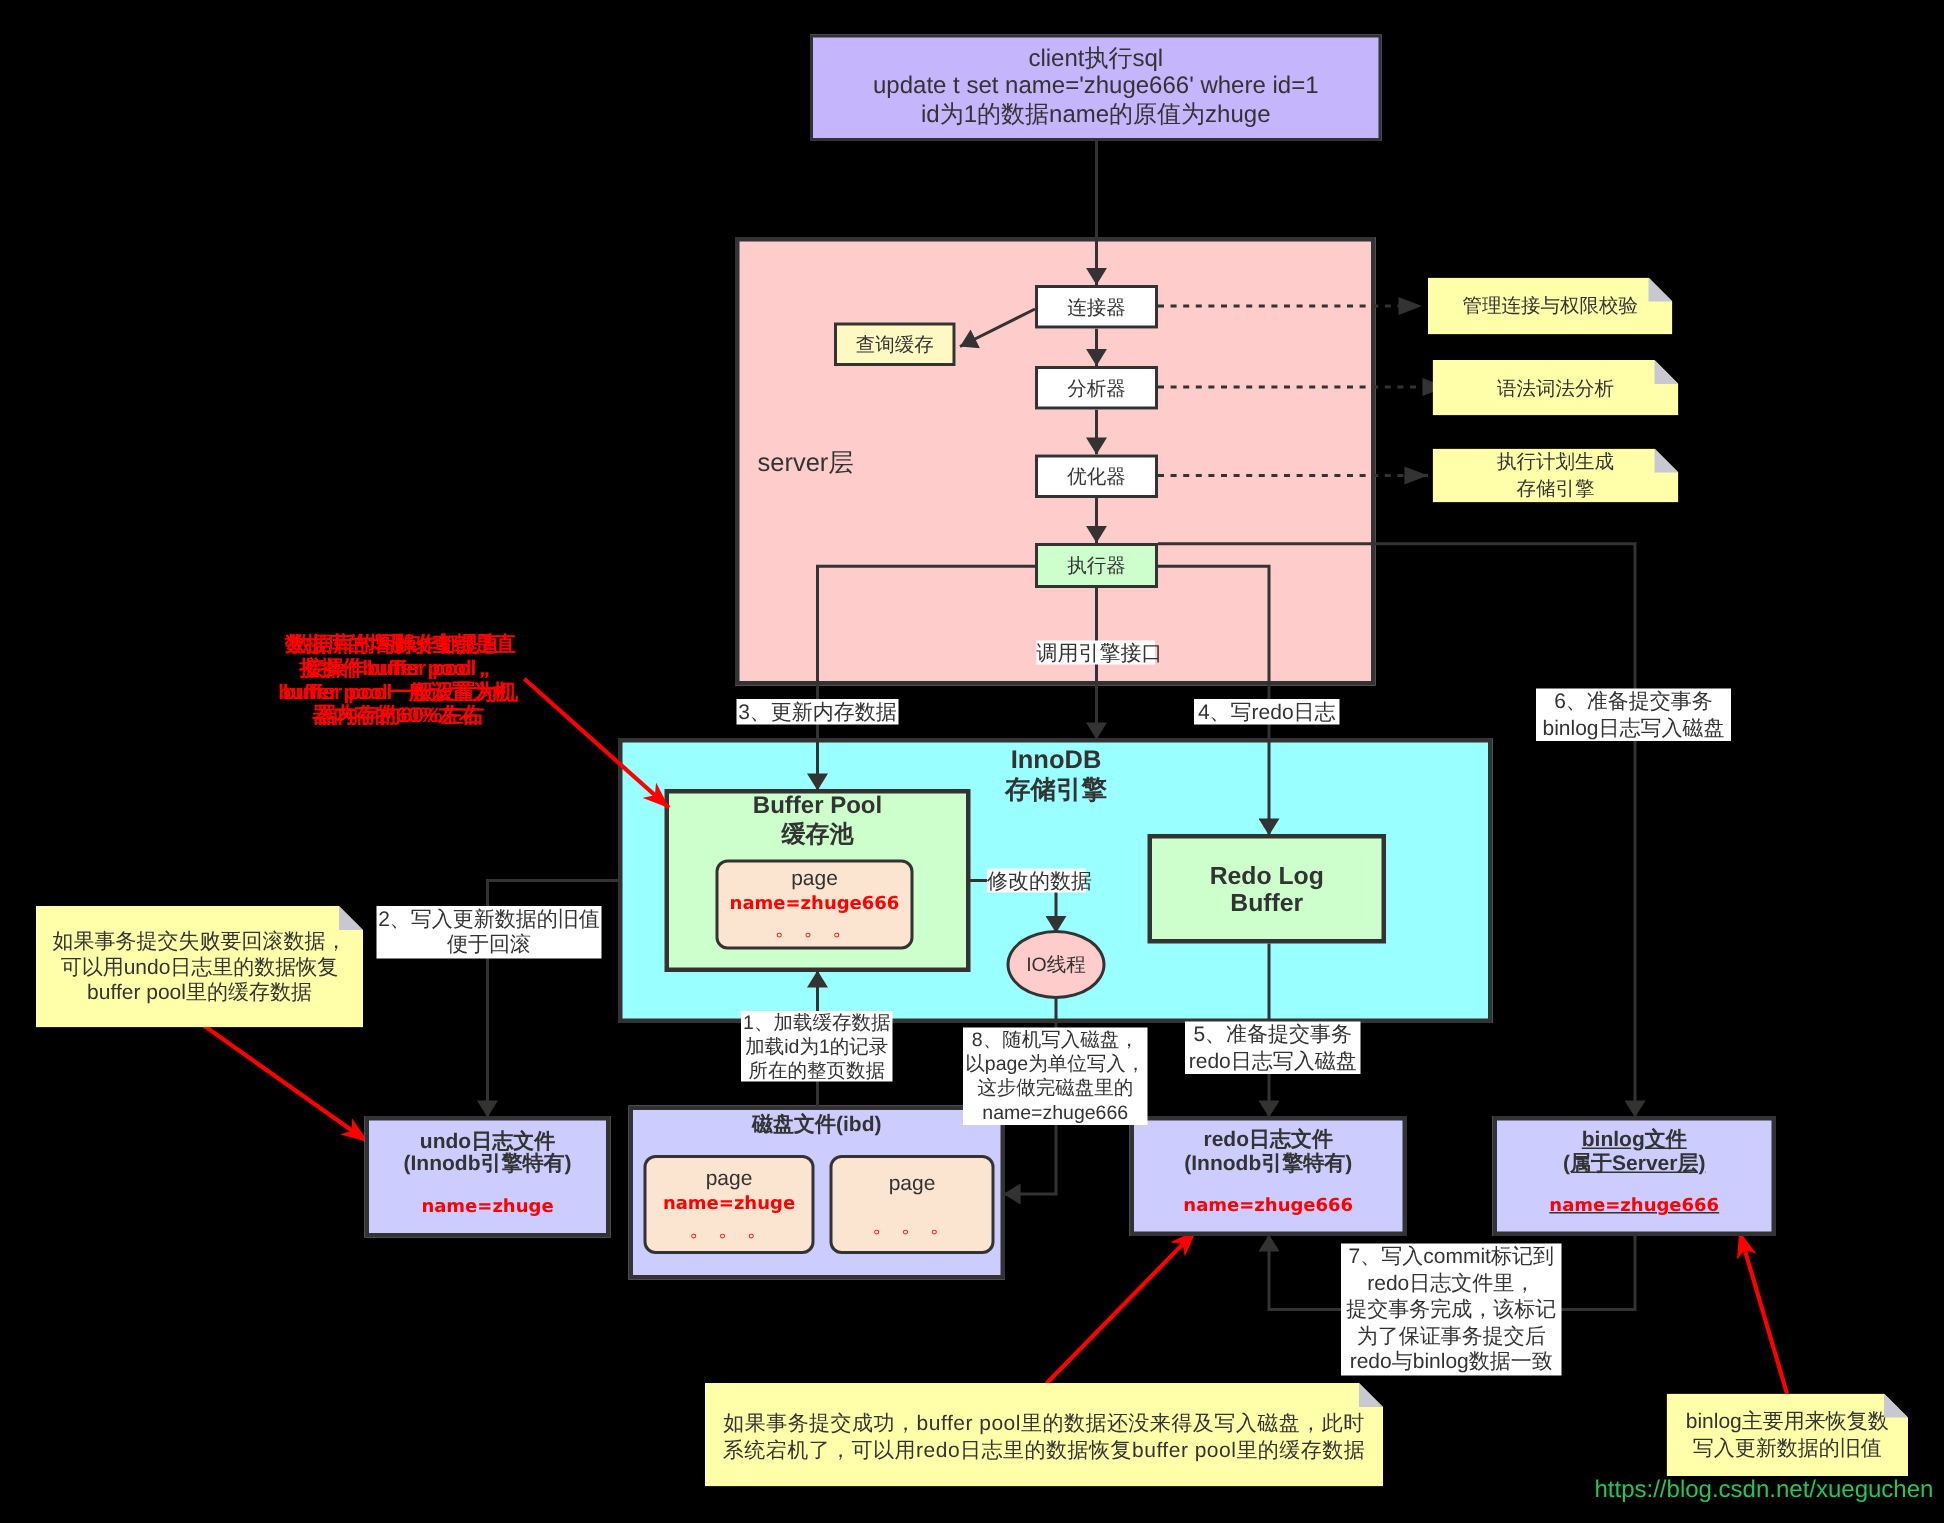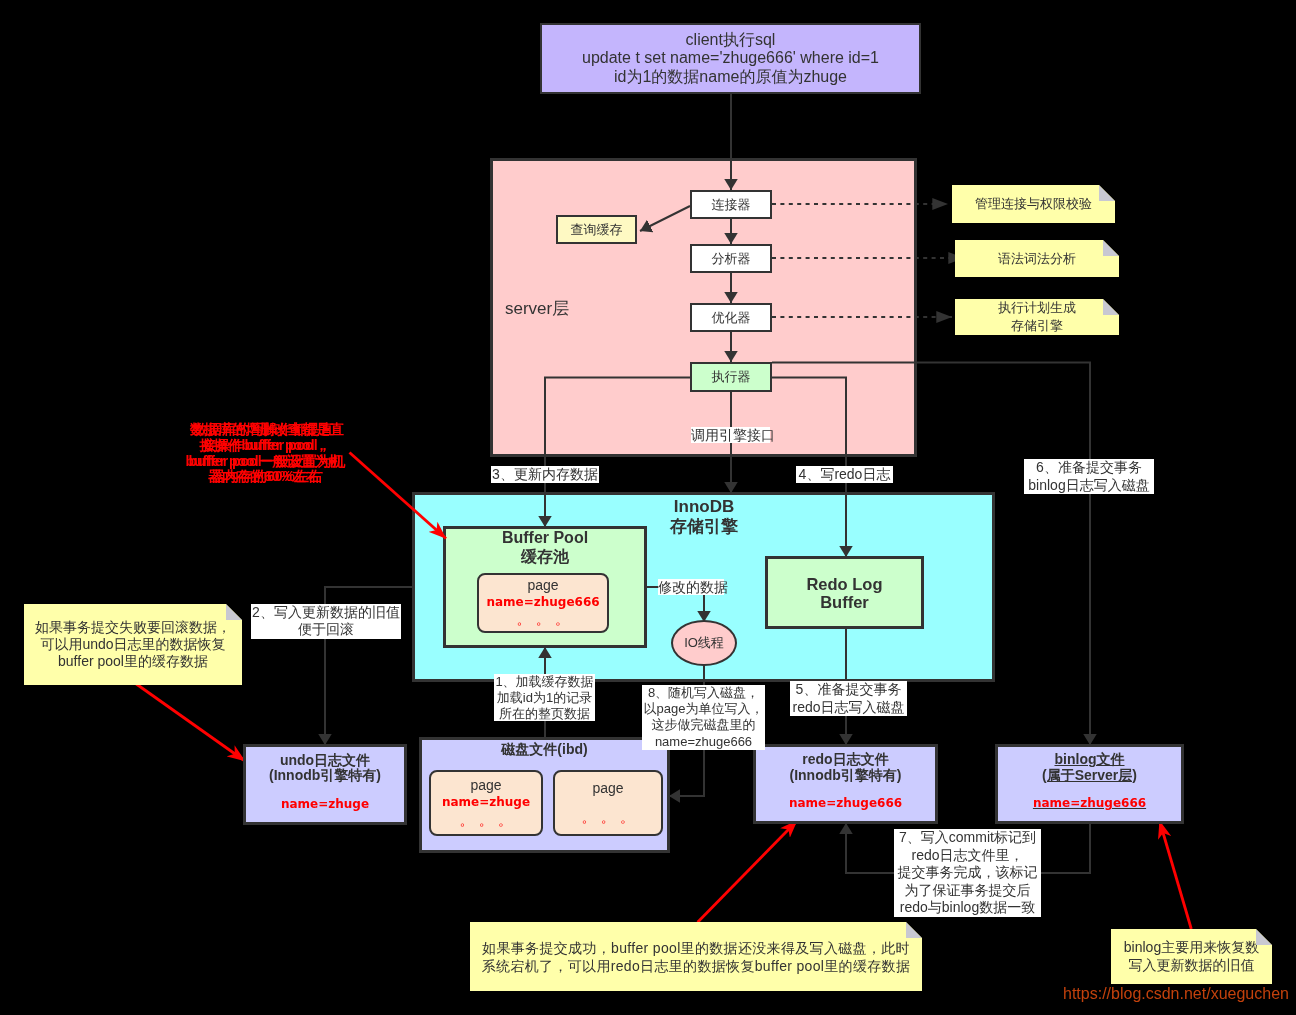--- a/index.html
+++ b/index.html
@@ -15,21 +15,21 @@
   .stack > span{display:block;}
   .lbl{position:absolute;z-index:4;background:#ffffff;color:#333333;text-align:center;
        line-height:1.14;white-space:pre;box-sizing:border-box;}
   .note{position:absolute;z-index:4;background:#ffffaa;color:#333333;text-align:center;
         line-height:1.2;box-sizing:border-box;display:flex;flex-direction:column;
         align-items:center;justify-content:center;
         clip-path:polygon(0 0, calc(100% - 16px) 0, 100% 16px, 100% 100%, 0 100%);}
   .fold{position:absolute;right:0;top:0;width:0;height:0;
         border-right:16px solid transparent;border-bottom:16px solid #c8c8d2;}
   .red{color:#ff0000;font-weight:bold;font-family:"DejaVu Sans",sans-serif;font-size:12px;}
-  .wm{position:absolute;z-index:4;color:#c2410c;white-space:nowrap;}
+  .wm{position:absolute;z-index:4;color:#22c55e;white-space:nowrap;}
   .rtxt{position:absolute;z-index:4;color:#ff0000;font-weight:bold;text-align:center;
         line-height:1.05;white-space:pre;}
 </style>
 </head>
 <body>
 
 <div id="page">
 <svg id="wires" width="1296" height="1015" viewBox="0 0 1296 1015">
   <defs>
     <marker id="ah" markerWidth="12" markerHeight="14" refX="11.4" refY="7" orient="auto" markerUnits="userSpaceOnUse">

